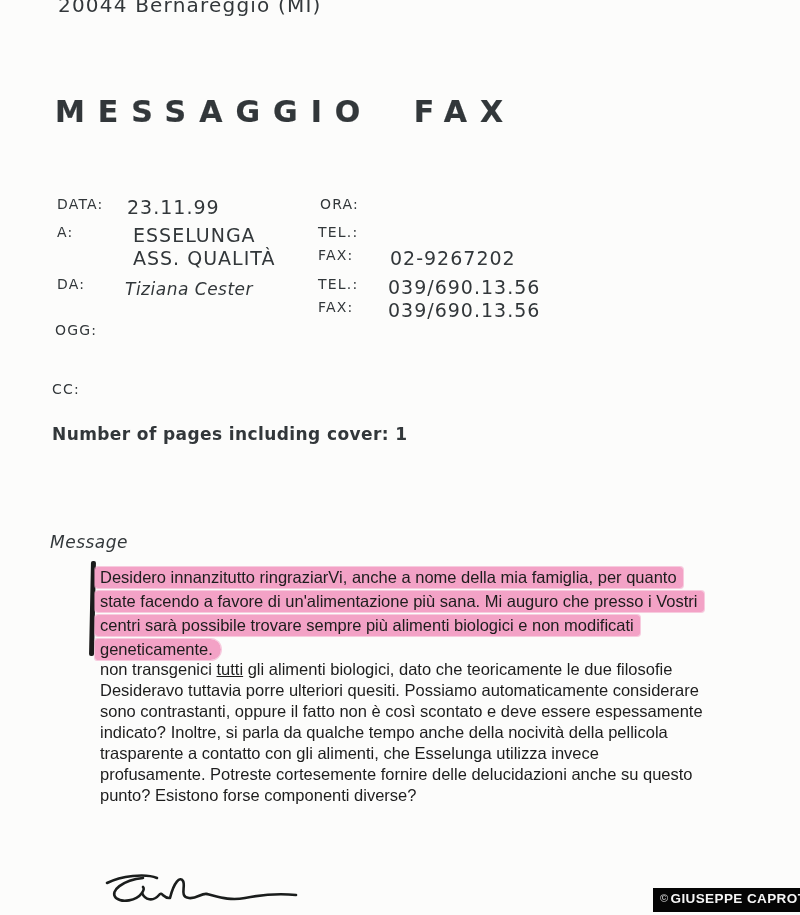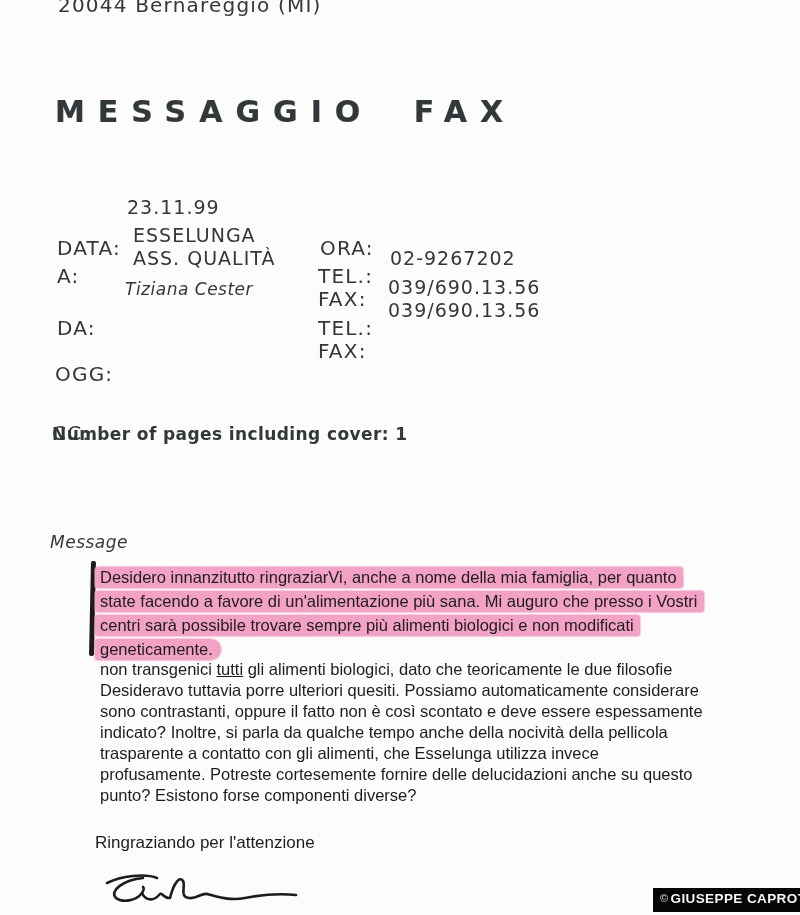--- a/index.html
+++ b/index.html
@@ -18,21 +18,21 @@
     font-family:"DejaVu Sans",sans-serif;color:var(--ink);
     letter-spacing:1.2px;font-size:19px;white-space:nowrap;
   }
   .abs{position:absolute;}
   .address-clip{left:58px;top:0;height:25px;overflow:hidden;}
   .address-clip .inner{display:block;margin-top:-7px;font-size:20px;}
   .fax-title{
     left:55px;top:94px;font-size:30px;letter-spacing:13px;word-spacing:17px;
     font-weight:bold;-webkit-text-stroke:0.2px var(--ink);
   }
-  .lbl{font-size:20px;margin-top:40px;}
+  .lbl{font-size:14px;}
   .val{font-size:19px;letter-spacing:1px;}
   .name-italic{font-style:italic;font-size:17px;letter-spacing:.5px;}
   .pages-note{font-size:17px;letter-spacing:.4px;}
   .msg-heading{font-style:italic;font-size:17px;letter-spacing:.5px;margin-top:26px;}
   
   .body-line{white-space:nowrap;font-size:16.5px;line-height:21px;color:var(--text);}
   .para1{left:100px;top:566px;line-height:22px;}
   .para1 .hline{display:table;margin-bottom:1px;}
   .hl{
     background:var(--highlight);padding:1px 6px 2px 5px;margin-left:-5px;
@@ -113,21 +113,20 @@
   <div class="body-line"><span>non transgenici </span><span class="underline">tutti</span><span> gli alimenti biologici, dato che teoricamente le due filosofie</span></div>
   <div class="body-line">Desideravo tuttavia porre ulteriori quesiti. Possiamo automaticamente considerare</div>
   <div class="body-line">sono contrastanti, oppure il fatto non è così scontato e deve essere espessamente</div>
   <div class="body-line">indicato? Inoltre, si parla da qualche tempo anche della nocività della pellicola</div>
   <div class="body-line">trasparente a contatto con gli alimenti, che Esselunga utilizza invece</div>
   <div class="body-line">profusamente. Potreste cortesemente fornire delle delucidazioni anche su questo</div>
   <div class="body-line">punto? Esistono forse componenti diverse?</div>
 </div>
 
 <div class="abs closing">
-  <div>Ringraziando per l'attenzione</div>
 </div>
 
 <svg class="abs signature" width="215" height="45" viewBox="0 0 215 45">
   <g fill="none" stroke="#1a1d1c" stroke-width="2.6" stroke-linecap="round" stroke-linejoin="round">
     <path d="M14 13 C 28 6, 52 3, 64 8"></path>
     <path d="M50 8 C 30 10, 16 21, 23 28 C 29 33, 43 31, 49 23 C 51 20, 51 18, 50 17"></path>
     <path d="M49 23 C 52 30, 60 32, 66 25 C 69 21, 70 28, 76 28"></path>
     <path d="M77 28 C 81 12, 87 6, 90 11 C 93 16, 86 27, 96 28 C 104 29, 108 23, 114 24"></path>
     <path d="M114 24 C 126 27, 137 31, 152 28 C 167 25, 185 23, 203 25"></path>
   </g>

